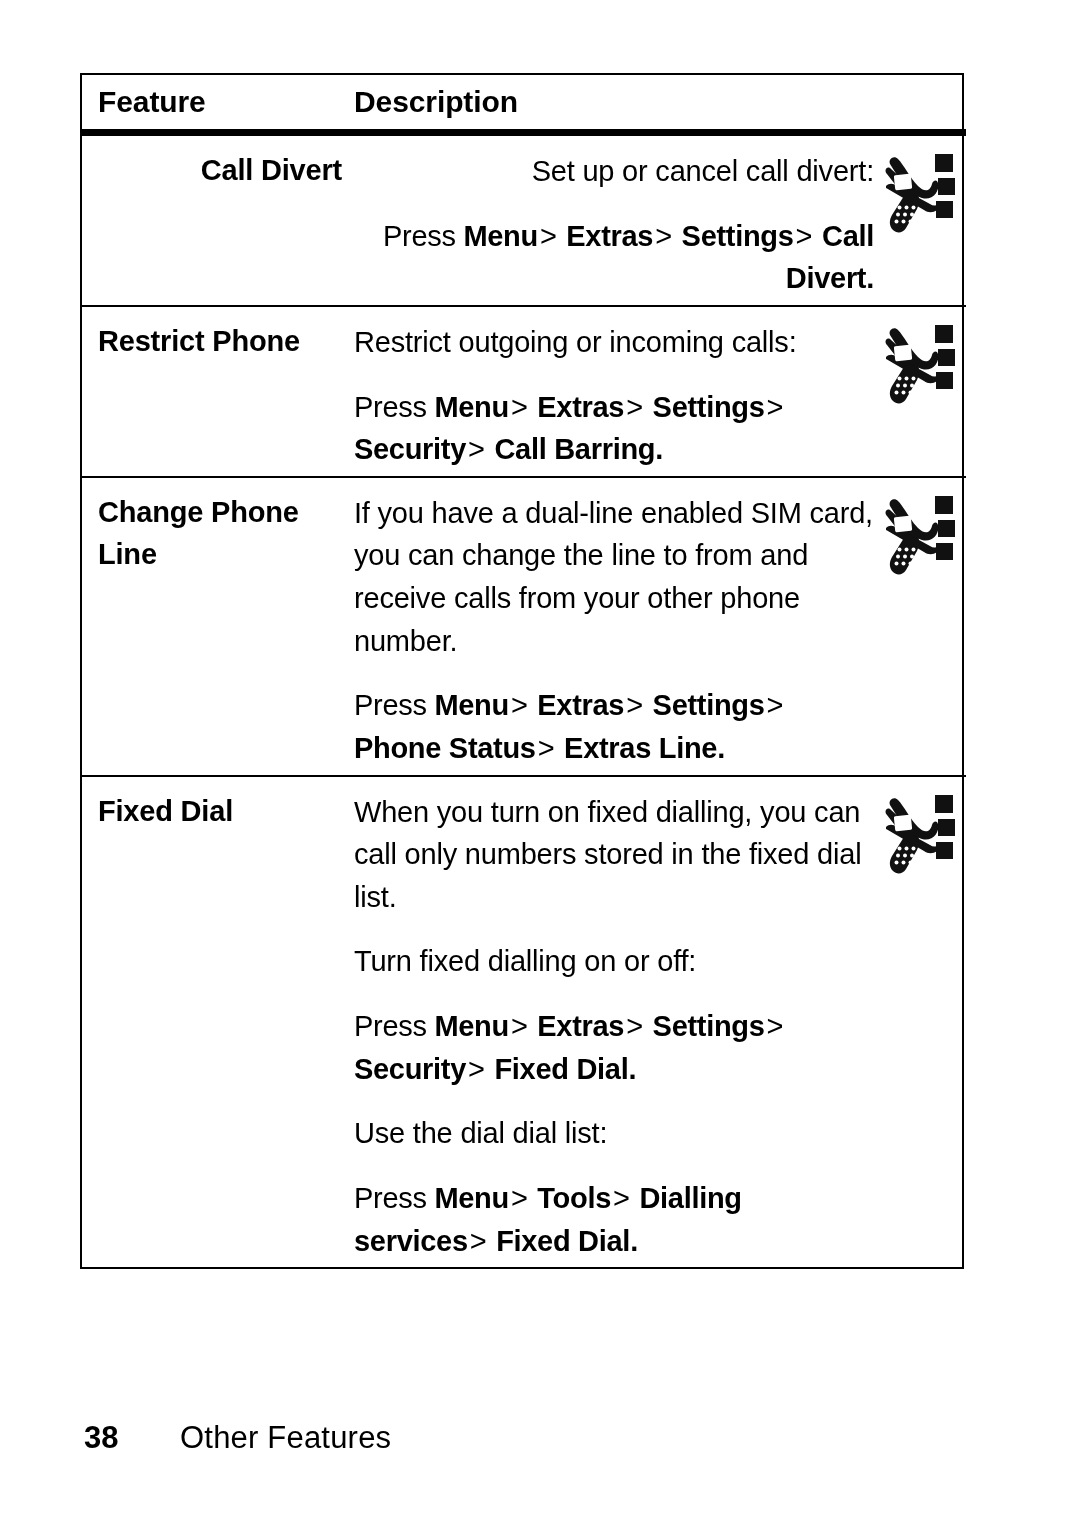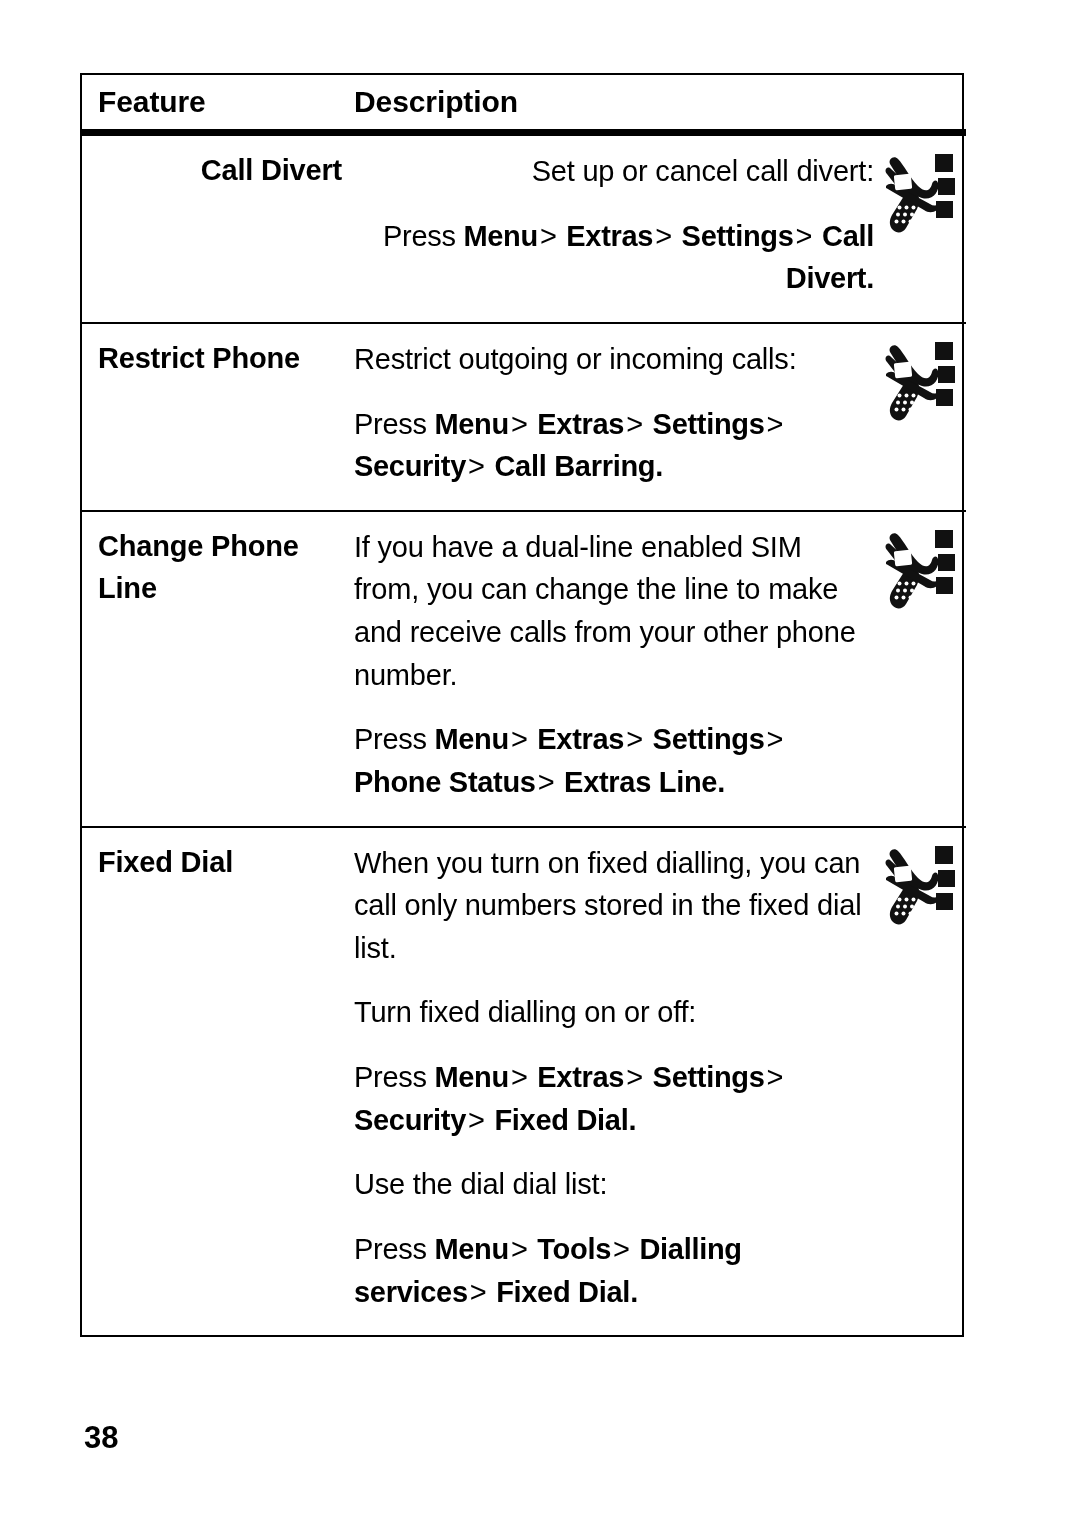--- a/index.html
+++ b/index.html
@@ -65,21 +65,21 @@
   tbody tr:first-child td { border-top: none; text-align: right; }
 
   td.feature-cell {
     padding: 14px 8px 22px 16px;
     font-weight: bold;
     font-size: 29px;
     line-height: 1.44;
     letter-spacing: -0.2px;
   }
   td.desc-cell {
-    padding: 14px 6px 22px 4px;
+    padding: 14px 6px 5px 4px;
     font-size: 29px;
     line-height: 1.47;
   }
   td.icon-cell {
     padding: 16px 6px 10px 0;
     text-align: left;
   }
 
   
   .para {
@@ -228,21 +228,21 @@
       <rect x="55" y="2" width="18" height="18"></rect>
       <rect x="58" y="26" width="17" height="17"></rect>
       <rect x="56" y="49" width="17" height="17"></rect>
     </g>
   </svg>
             </td>
           </tr>
           <tr>
             <td class="feature-cell">Change Phone Line</td>
             <td class="desc-cell">
-              <div class="para plain">If you have a dual-line enabled SIM from, you can change the line to make and receive calls from your other phone number.</div>
+              <div class="para plain">If you have a dual-line enabled SIM card, you can change the line to from and receive calls from your other phone number.</div>
               <div class="para path"><span>Press </span><b>Menu</b><span class="sep">&gt;</span> <b>Extras</b><span class="sep">&gt;</span> <b>Settings</b><span class="sep">&gt;</span> <b>Phone Status</b><span class="sep">&gt;</span> <b>Extras Line</b><b>.</b></div>
             </td>
             <td class="icon-cell">
   <svg class="phone-icon" viewBox="0 0 78 84" xmlns="http://www.w3.org/2000/svg">
     <g fill="#111111">
 
       <path d="M10,12 C8,7 14,3 18,7 C24,13 30,26 38,34 C44,40 50,40 52,32
                C53,28 57,27 58,31 C60,40 52,49 42,46 C31,43 22,31 15,20 Z"></path>
 
       <path d="M7,22 C4,19 6,14 10,16 L36,40 C40,44 40,50 37,57
@@ -314,15 +314,16 @@
     </g>
   </svg>
             </td>
           </tr>
         </tbody>
     </table>
   </div>
 
   <div class="footer">
     <span class="page-num">38</span>
+    <span class="section-name">Other Features</span>
   </div>
 
 </div>
 
 </body></html>

